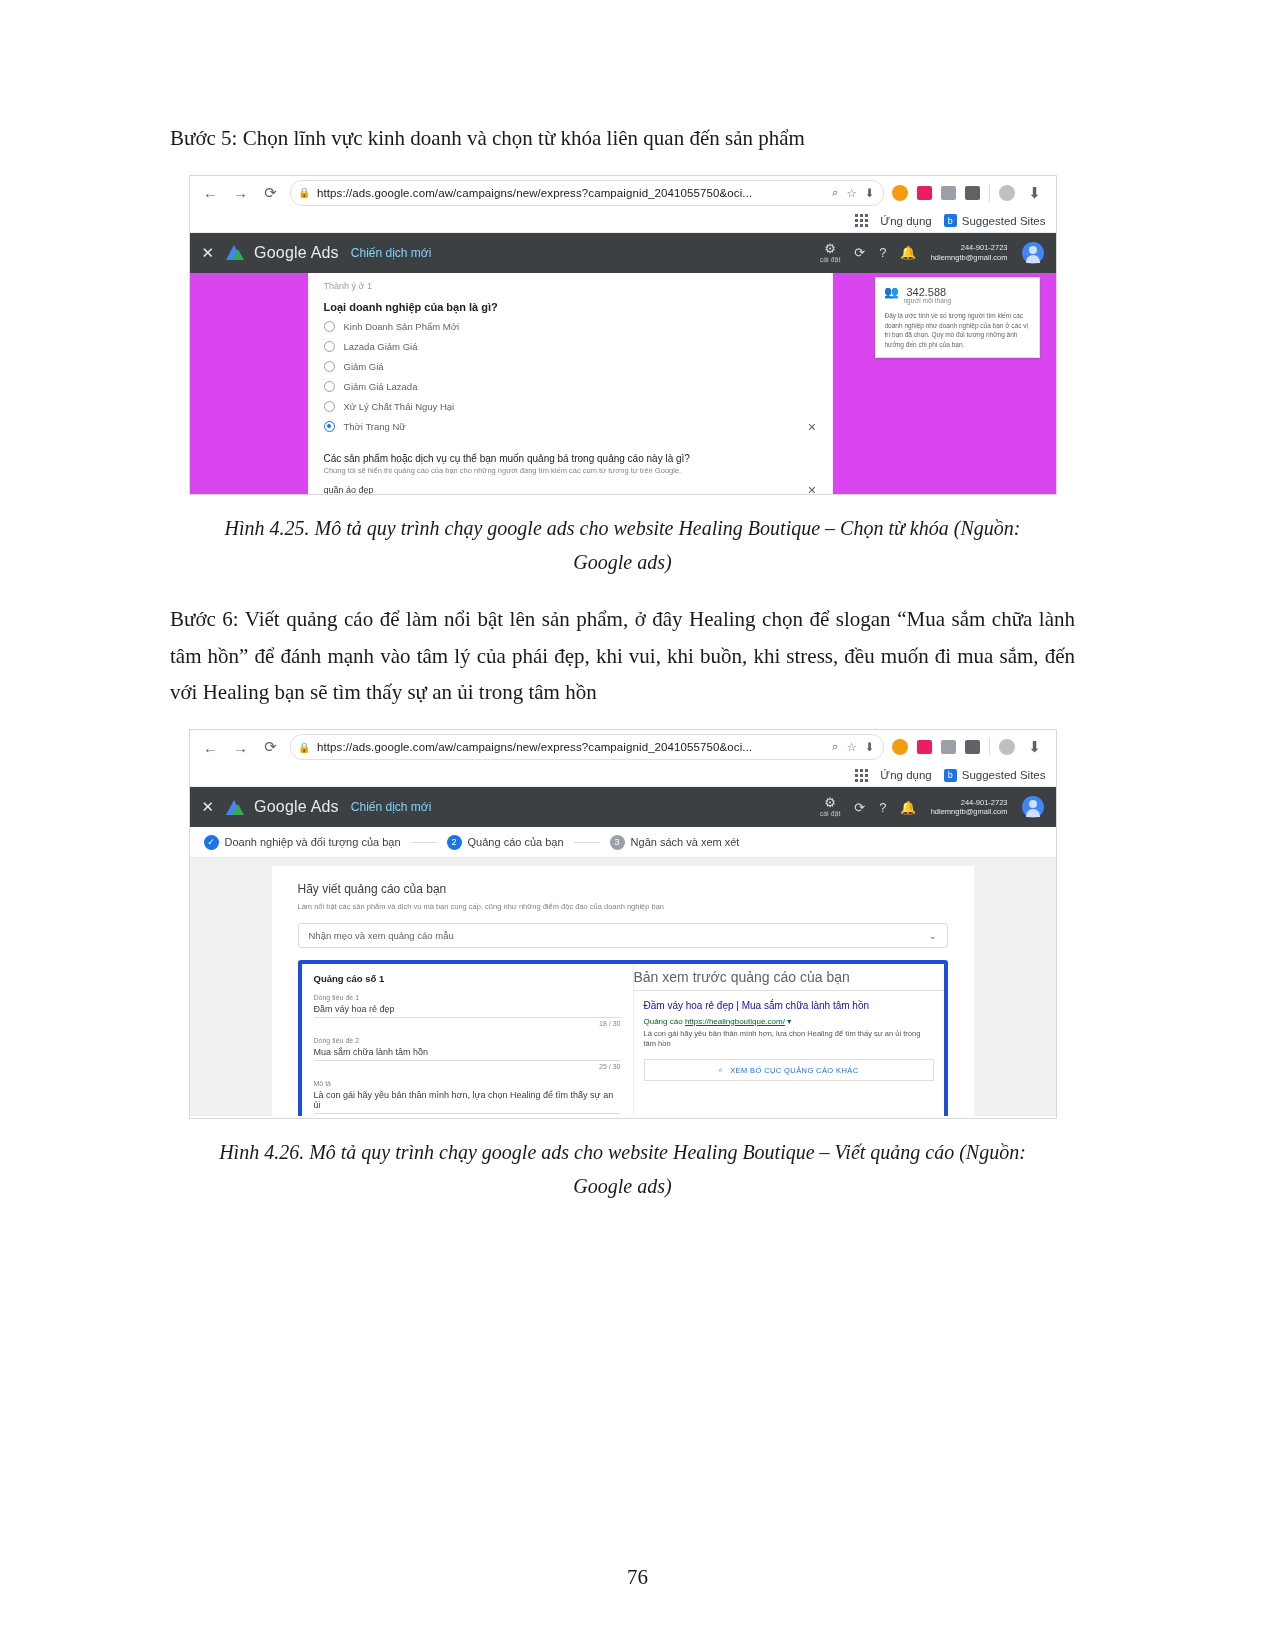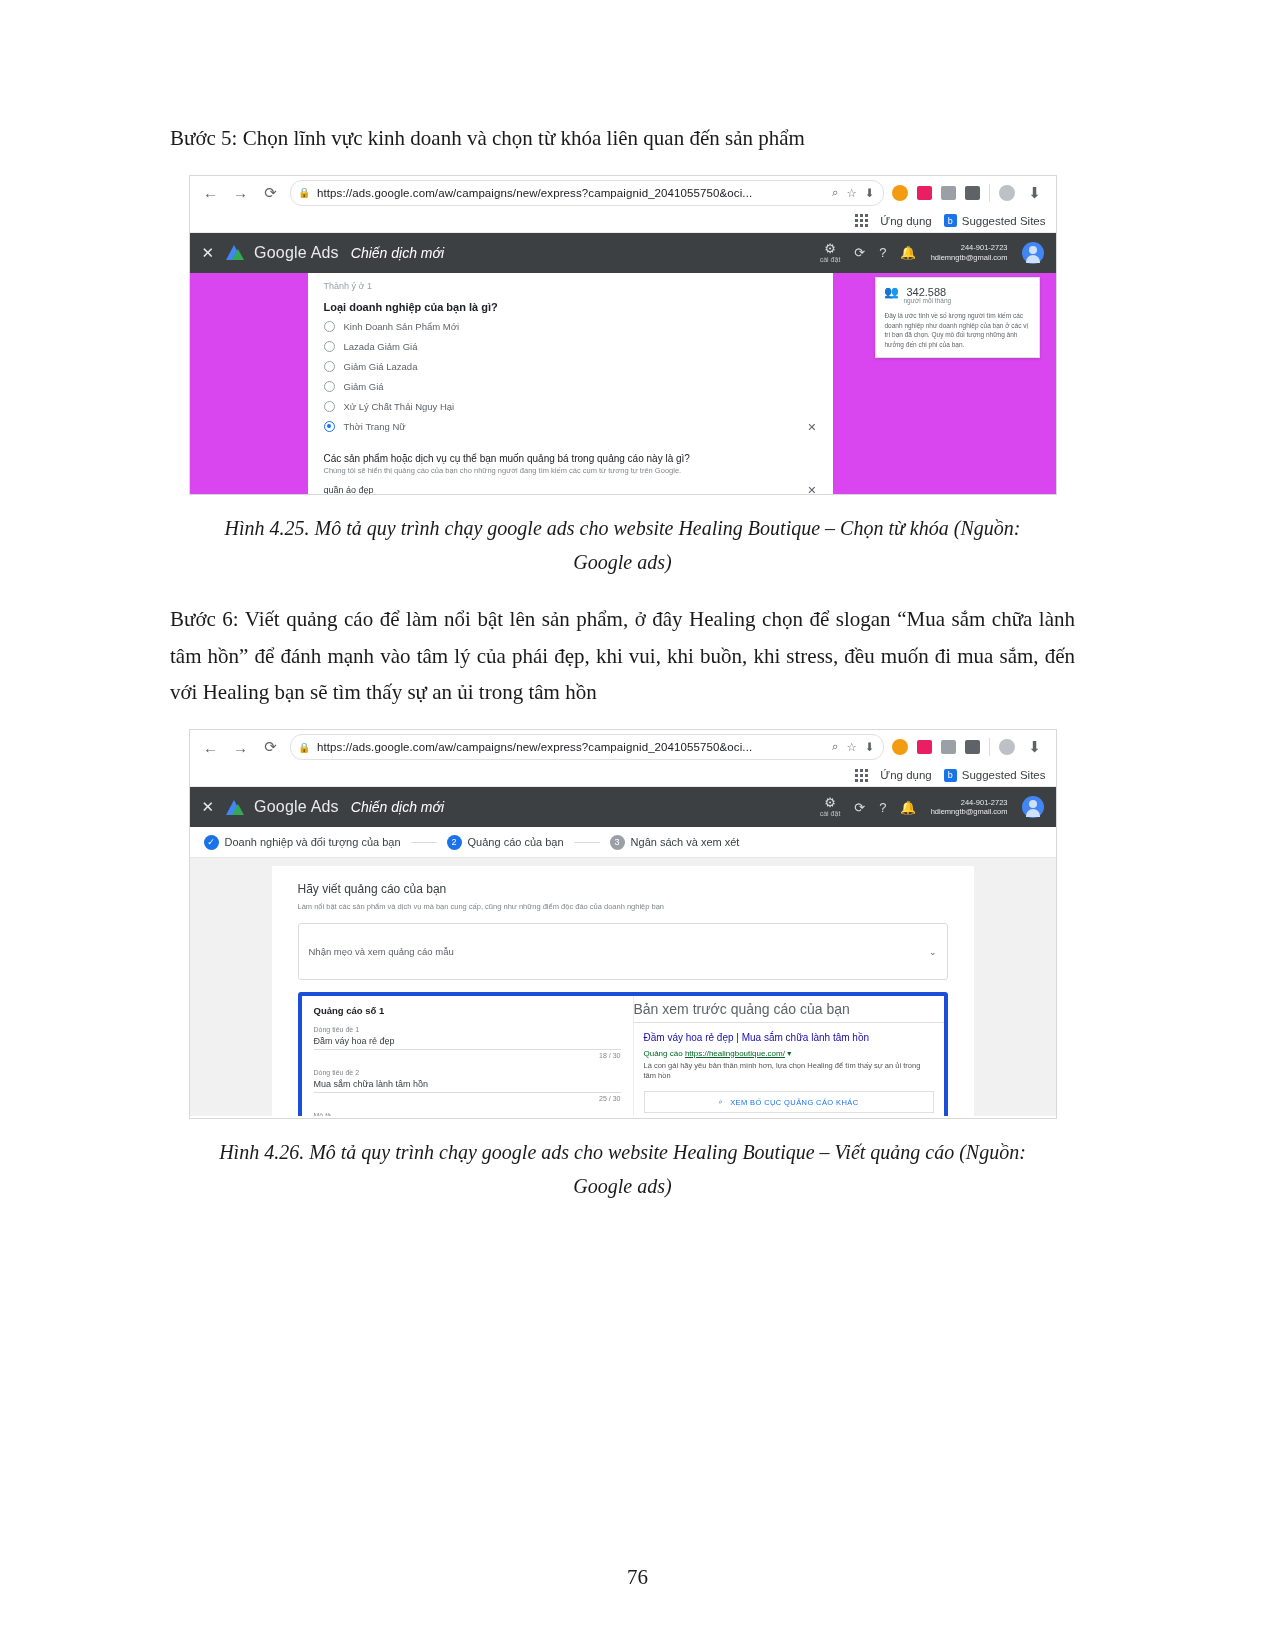--- a/index.html
+++ b/index.html
@@ -152,21 +152,21 @@
   .ads-logo-tri::after {
     content: "";
     position: absolute;
     left: -2px; top: 4px;
     width: 0; height: 0;
     border-left: 6px solid transparent;
     border-right: 6px solid transparent;
     border-bottom: 11px solid #34a853;
   }
   .ads-brand { font-size: 16px; color: #e8eaed; letter-spacing: .2px; }
-  .ads-campaign { font-size: 14px; color: #ffffff; font-style: italic; }
+  .ads-campaign { font-size: 12px; color: #7dd3fc; }
   .ads-right {
     margin-left: auto;
     display: flex;
     align-items: center;
     gap: 14px;
     font-size: 13px;
     color: #dadce0;
   }
   .ads-right .mini { text-align: center; line-height: 1.1; }
   .ads-right .mini small { display: block; font-size: 7px; color: #bdc1c6; }
@@ -292,21 +292,21 @@
     box-sizing: border-box;
   }
   .s2-h { font-size: 12px; color: #3c4043; }
   .s2-sub { font-size: 7.5px; color: #80868b; margin-top: 6px; }
   .s2-select {
     margin-top: 12px;
     height: 23px;
     border: 1px solid #dadce0;
     border-radius: 3px;
     display: flex; align-items: center;
-    padding: 16px 10px;
+    padding: 0 10px;
     font-size: 9.5px; color: #5f6368;
   }
   .s2-select .chev { margin-left: auto; font-size: 9px; color: #5f6368; }
   .ad-box {
     margin-top: 12px;
     border: 4px solid #1d4ed8;
     border-radius: 3px;
     display: flex;
     min-height: 140px;
   }
@@ -429,25 +429,25 @@
           <div class="radio-row">
             <span class="radio"></span>
             <span>Kinh Doanh Sản Phẩm Mới</span>
           </div>
           <div class="radio-row">
             <span class="radio"></span>
             <span>Lazada Giảm Giá</span>
           </div>
           <div class="radio-row">
             <span class="radio"></span>
-            <span>Giảm Giá Lazada</span>
+            <span>Giảm Giá</span>
           </div>
           <div class="radio-row">
             <span class="radio"></span>
-            <span>Giảm Giá</span>
+            <span>Giảm Giá Lazada</span>
           </div>
           <div class="radio-row">
             <span class="radio"></span>
             <span>Xử Lý Chất Thải Nguy Hại</span>
           </div>
           <div class="radio-row">
             <span class="radio on"></span>
             <span>Thời Trang Nữ</span>
             <span class="x">✕</span>
           </div>

